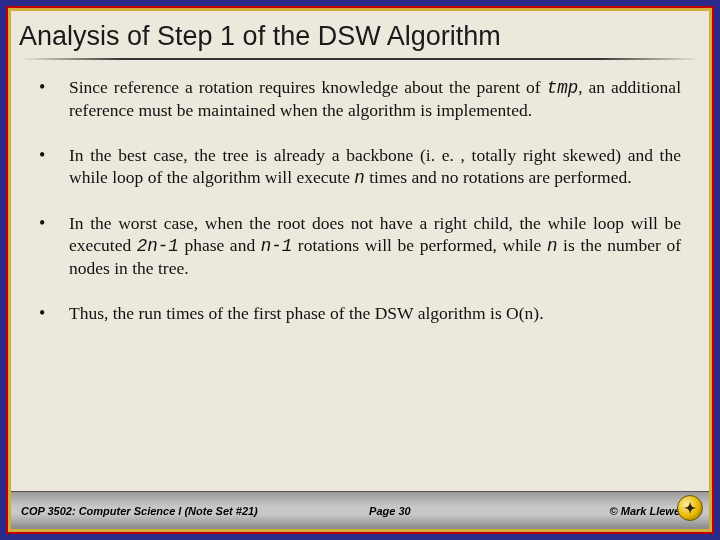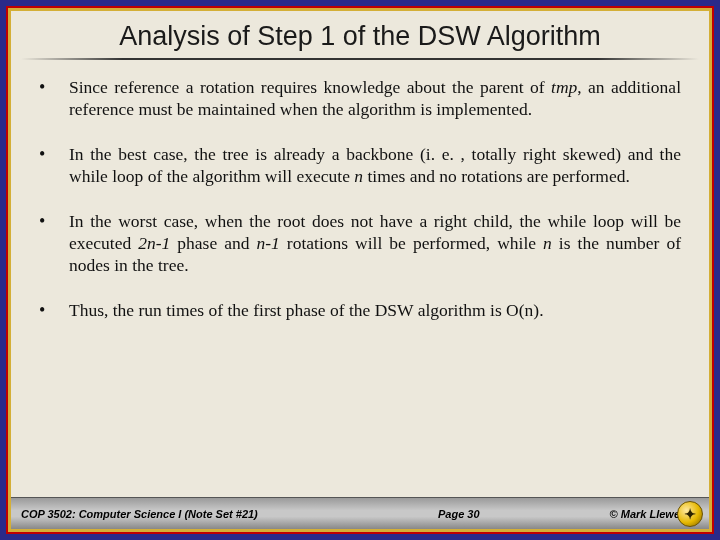--- a/index.html
+++ b/index.html
@@ -16,21 +16,20 @@
     background: #ece8dc;
     height: 100%;
     position: relative;
     display: flex;
     flex-direction: column;
   }
   .title {
     font-family: Verdana, Geneva, sans-serif;
     font-size: 27px;
     color: #1a1a1a;
-    text-align: center;
     padding: 10px 8px 6px 8px;
     font-weight: 400;
   }
   .title-underline {
     height: 2px;
     background: linear-gradient(90deg, rgba(0,0,0,0) 0%, #333 15%, #333 85%, rgba(0,0,0,0) 100%);
     margin: 0 10px 8px 10px;
   }
   .content {
     flex: 1;
@@ -43,37 +42,37 @@
     display: flex;
     margin-bottom: 22px;
     text-align: justify;
   }
   .bullet-mark {
     width: 30px;
     flex-shrink: 0;
     font-size: 18px;
   }
   .bullet-text { flex: 1; }
-  .ital { font-style: italic; }
+  .ital { font-style: italic; font-family: Liberation Mono, monospace; }
   .footer {
-    height: 32px;
+    height: 38px;
     background: linear-gradient(180deg, #9a9a9a 0%, #c8c8c8 40%, #c8c8c8 60%, #888 100%);
     border-top: 1px solid #555;
     display: flex;
     align-items: center;
     font-family: Verdana, Geneva, sans-serif;
     font-size: 11px;
     font-weight: bold;
     font-style: italic;
     color: #000;
     padding: 0 10px;
     position: relative;
   }
   .footer-left { flex: 1.4; }
-  .footer-center { flex: 0.9; text-align: right; }
+  .footer-center { flex: 0.9; text-align: center; }
   .footer-right { flex: 1; text-align: right; padding-left: 20px; }
   .pegasus {
     width: 26px; height: 26px;
     border-radius: 50%;
     background: radial-gradient(circle at 35% 35%, #ffe9a0 0%, #e6b800 55%, #7a5c00 100%);
     border: 1px solid #6b5200;
     position: absolute;
     right: 6px; top: 3px;
     display: flex; align-items: center; justify-content: center;
     color: #2b2200;

